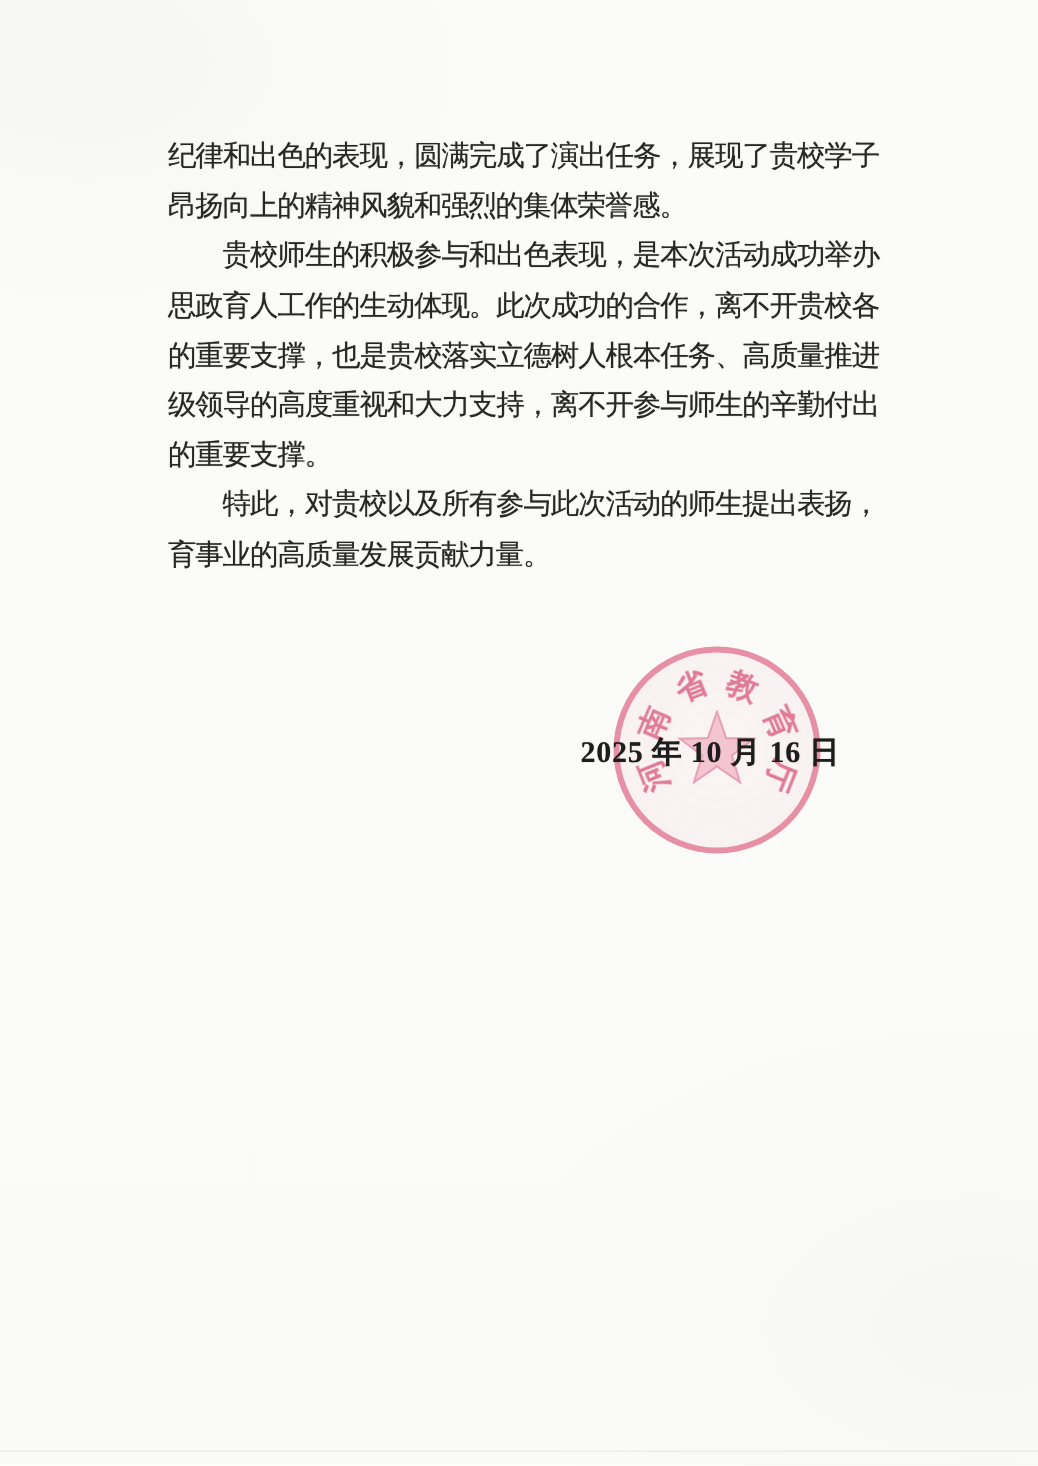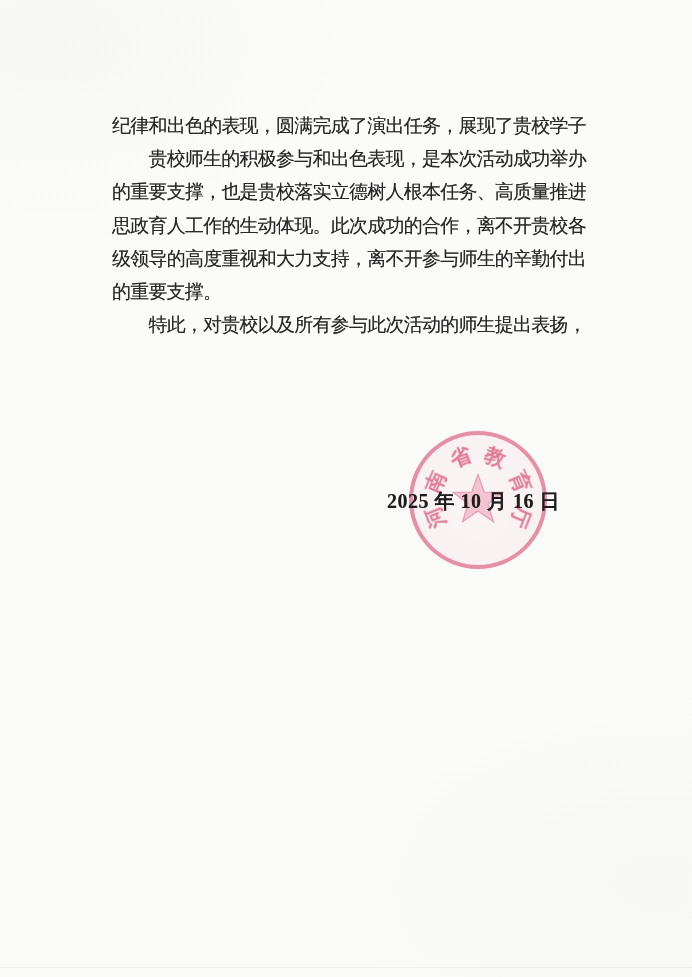--- a/index.html
+++ b/index.html
@@ -17,21 +17,20 @@
   .text-block {
     position: absolute;
     left: 112px;
     top: 88px;
     width: 474px;
     font-size: 19px;
     line-height: 33.2px;
     letter-spacing: -0.8px;
     color: #272727;
     text-shadow: 0 0 0.6px rgba(45,45,45,0.55);
-    margin-top: 21px;
   }
   .line { text-align: justify; text-align-last: justify; white-space: nowrap; }
   .line.end { text-align-last: left; }
   .line.indent { text-indent: 36.4px; }
   .date-line {
     position: absolute;
     left: 387px;
     top: 488px;
     font-size: 20px;
     letter-spacing: 0.5px;
@@ -89,26 +88,28 @@
     background: rgba(90,90,85,0.07);
   }
 </style>
 </head>
 <body>
 
 <div class="page">
 
   <div class="text-block">
     <div class="line">纪律和出色的表现，圆满完成了演出任务，展现了贵校学子</div>
+    <div class="line end">昂扬向上的精神风貌和强烈的集体荣誉感。</div>
     <div class="line indent">贵校师生的积极参与和出色表现，是本次活动成功举办</div>
+    <div class="line">思政育人工作的生动体现。此次成功的合作，离不开贵校各</div>
     <div class="line">的重要支撑，也是贵校落实立德树人根本任务、高质量推进</div>
-    <div class="line">思政育人工作的生动体现。此次成功的合作，离不开贵校各</div>
     <div class="line">级领导的高度重视和大力支持，离不开参与师生的辛勤付出</div>
     <div class="line end">的重要支撑。</div>
     <div class="line indent">特此，对贵校以及所有参与此次活动的师生提出表扬，</div>
+    <div class="line end">育事业的高质量发展贡献力量。</div>
   </div>
 
   <div class="seal">
     <div class="seal-ring"></div>
     <svg class="seal-star" width="54" height="52" viewBox="0 0 54 52">
       <polygon points="27,1 33.1,18.6 51.7,19.0 36.9,30.2 42.3,48.0 27,37.4 11.7,48.0 17.1,30.2 2.3,19.0 20.9,18.6" fill="#f3bdca" stroke="#e593aa" stroke-width="1.4" opacity="0.85"></polygon>
     </svg>
     <span class="seal-char" style="--a:-112deg">河</span>
     <span class="seal-char" style="--a:-67deg">南</span>
     <span class="seal-char" style="--a:-22deg">省</span>

